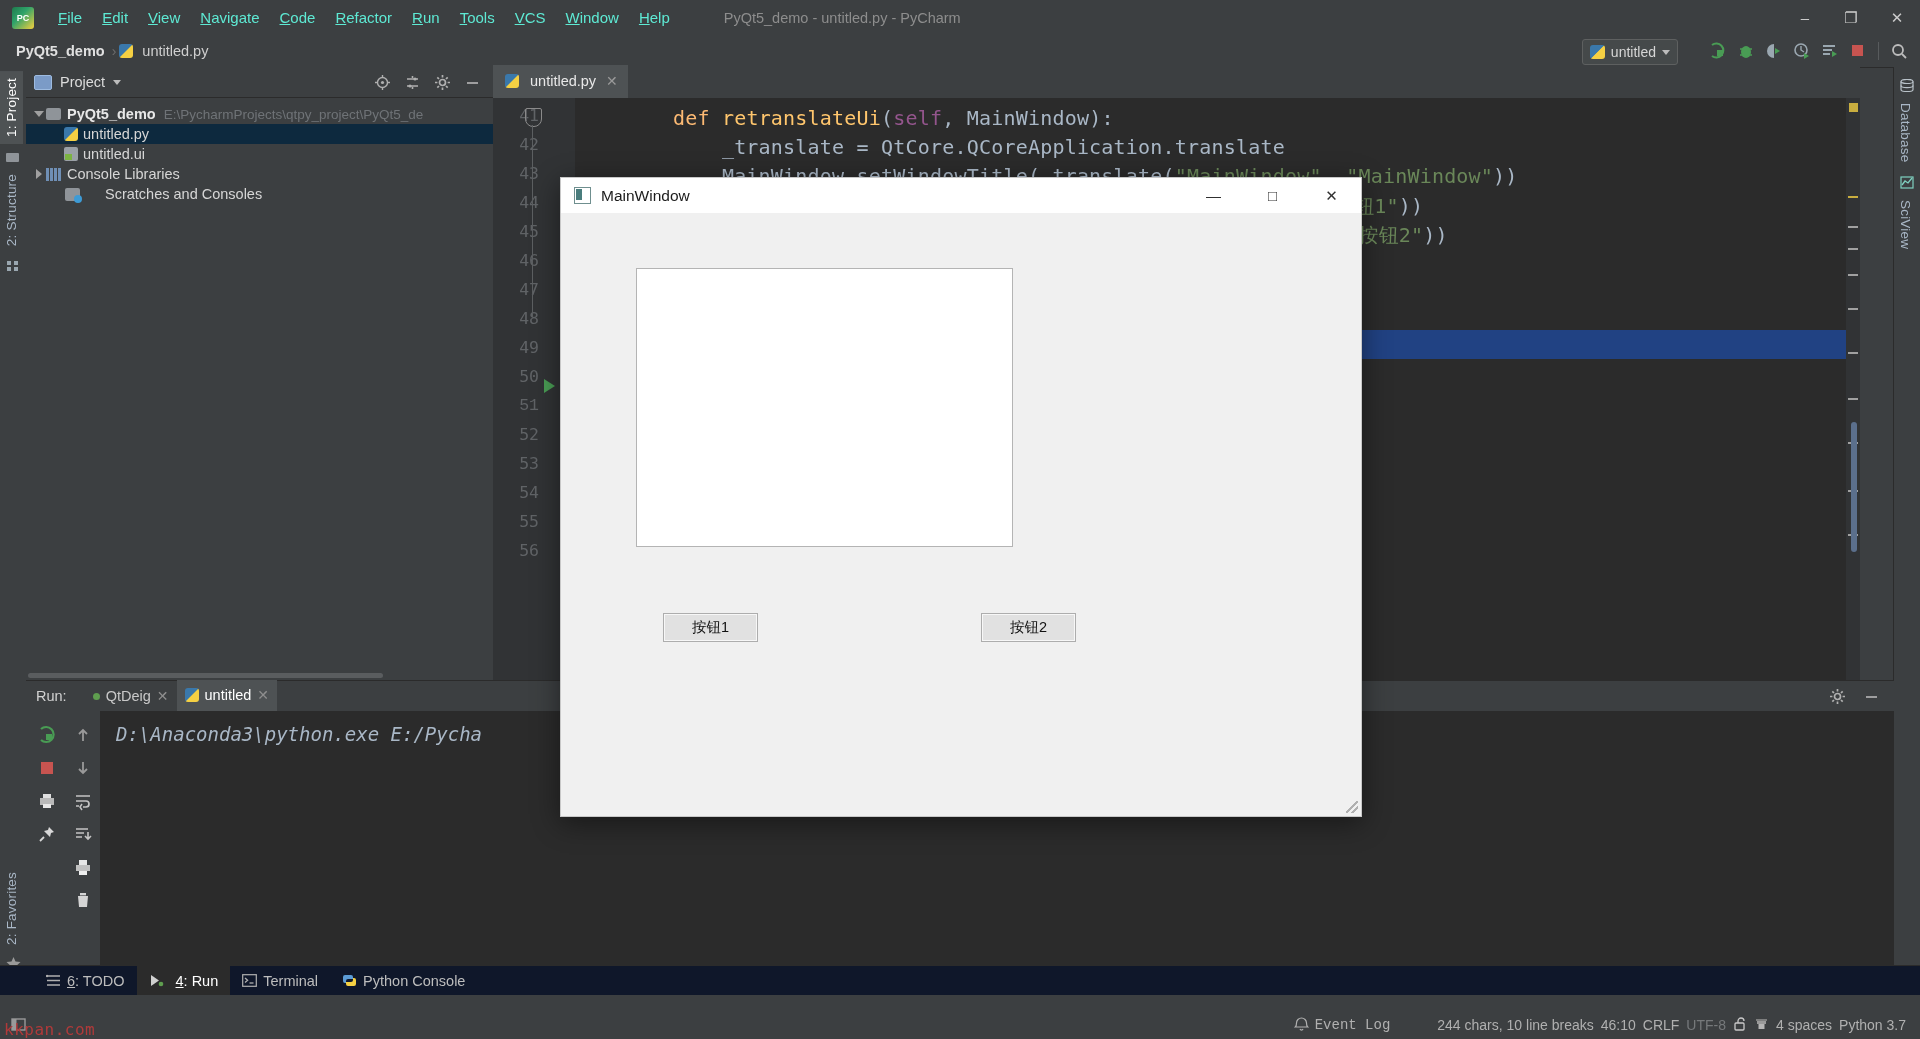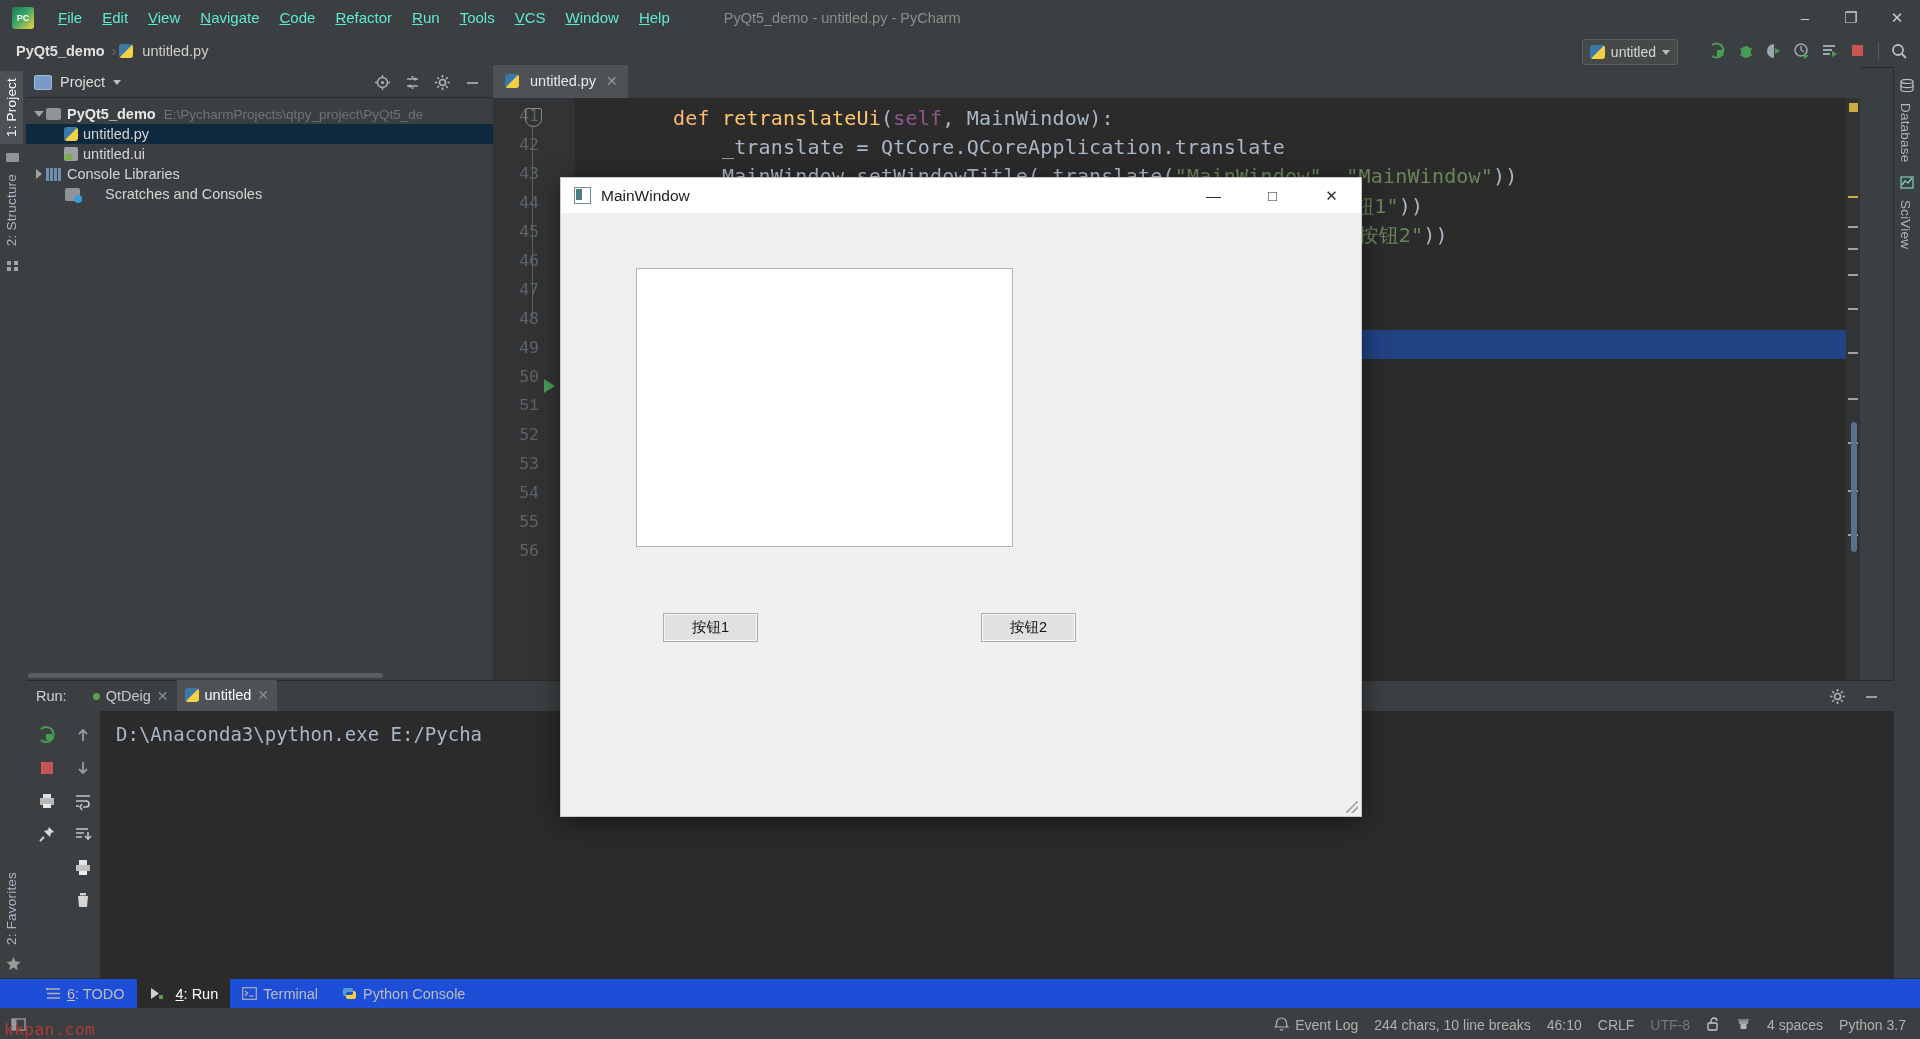--- a/index.html
+++ b/index.html
@@ -255,59 +255,60 @@
     height: 30px; display: flex; align-items: center; gap: 6px;
     padding: 0 8px; font-size: 14.5px; color: #c9c9c9; white-space: nowrap;
   }
   .rtab2.active { background: #4e5254; color: #ffffff; border-bottom: 2px solid #4e5254; }
   .rtab2 .x { color: #8e8e8e; font-size: 14px; }
   .greendot { width:7px;height:7px;border-radius:50%;background:#5f9e4f;flex:none; }
   .run-head-right { margin-left:auto; display:flex; align-items:center; gap:8px; padding-right:10px; }
   .run-body {
     position: absolute; left: 0; top: 30px; right: 0; bottom: 0;
     background: #2b2b2b;
+    font-style: italic;
   }
   .run-side {
     position: absolute; left: 0; top: 0; width: 74px; bottom: 0;
     background: #3c3f41;
   }
   .run-side-col { position:absolute; top:6px; width:34px; }
   .ricon {
     width: 30px; height: 30px; margin: 3px 2px; display:flex;
     align-items:center; justify-content:center;
   }
   .console-text {
     position: absolute; left: 90px; top: 12px; right: 8px;
     font-family: "DejaVu Sans Mono", monospace; font-size: 19px;
     color: #a9b7c6; white-space: pre;
   }
 
   
   .botbar {
-    position: absolute; left: 0; bottom: 31px; width: 1920px; height: 29px;
-    background: #1d4ed8; display: flex; 
+    position: absolute; left: 0; bottom: 44px; width: 1920px; height: 29px;
+    background: #0f172a; display: flex; 
     border-top: 1px solid #2b2b2b;
   }
   .btab {
     height: 29px; display: flex; align-items: center; gap: 6px;
     padding: 0 12px; font-size: 14.5px; color: #bdbdbd; white-space: nowrap;
   }
   .btab.active { background: #2b2b2b; color: #ffffff; gap: 12px; }
   .btab u { text-decoration: underline; }
 
   
   .statusbar {
     position: absolute; left: 0; bottom: 0; width: 1920px; height: 29px;
     background: #3c3f41; display: flex; align-items: center;
     font-size: 14px; color: #b0b0b0;
   }
   .st-right { margin-left:auto; display:flex; align-items:center; gap:16px; padding-right:14px; }
   .st-item { white-space: nowrap; }
   .st-dim { color: #76797b; }
-  .evlog { display:flex; align-items:center; gap:6px; color:#b0b0b0; }
+  .evlog { display:flex; align-items:center; gap:6px; color:#b0b0b0;font-family:Liberation Mono, monospace; }
   .watermark {
     position: absolute; left: 4px; bottom: 0px; font-family: "DejaVu Sans Mono", monospace;
     font-size: 16px; color: #b03a3a; letter-spacing: .5px;
   }
 
   
   .qtwin {
     position: absolute; left: 560px; top: 177px; width: 800px; height: 638px;
     background: #f0f0f0; border: 1px solid #c8c8c8;
     box-shadow: 0 6px 26px rgba(0,0,0,.45);
@@ -796,21 +797,21 @@
         </svg>
     </span>
     <span class="st-right">
       <span class="evlog">
         <svg width="15" height="15" viewBox="0 0 15 15">
             <path d="M7.5 1a5 5 0 0 0-5 5c0 3-1.2 4-1.2 4h12.4s-1.2-1-1.2-4a5 5 0 0 0-5-5z" stroke="#b0b0b0" stroke-width="1.2" fill="none"></path>
             <path d="M6 12a1.6 1.6 0 0 0 3 0" stroke="#b0b0b0" stroke-width="1.2" fill="none"></path>
           </svg>
         <span>Event Log</span>
       </span>
-      <span id="status-items" style="display:flex;align-items:center;gap:16px;">
+      <span id="status-items" style="display:flex;align-items:center;gap:7px;margin-left:31px;">
           <span class="st-item">244 chars, 10 line breaks</span>
           <span class="st-item">46:10</span>
           <span class="st-item">CRLF</span>
           <span class="st-item st-dim">UTF-8</span>
           <span style="display: inline-flex;">
             <svg width="14" height="15" viewBox="0 0 14 15">
               <rect x="2" y="6" width="9" height="7" rx="1" stroke="#c9c9c9" stroke-width="1.3" fill="none"></rect>
               <path d="M5 6V4a3 3 0 0 1 6 0" stroke="#c9c9c9" stroke-width="1.3" fill="none"></path>
             </svg>
           </span>

